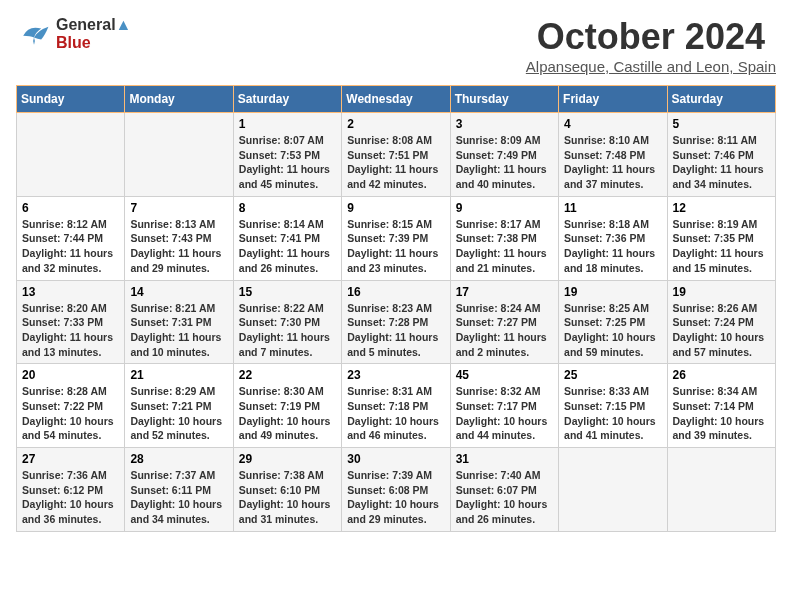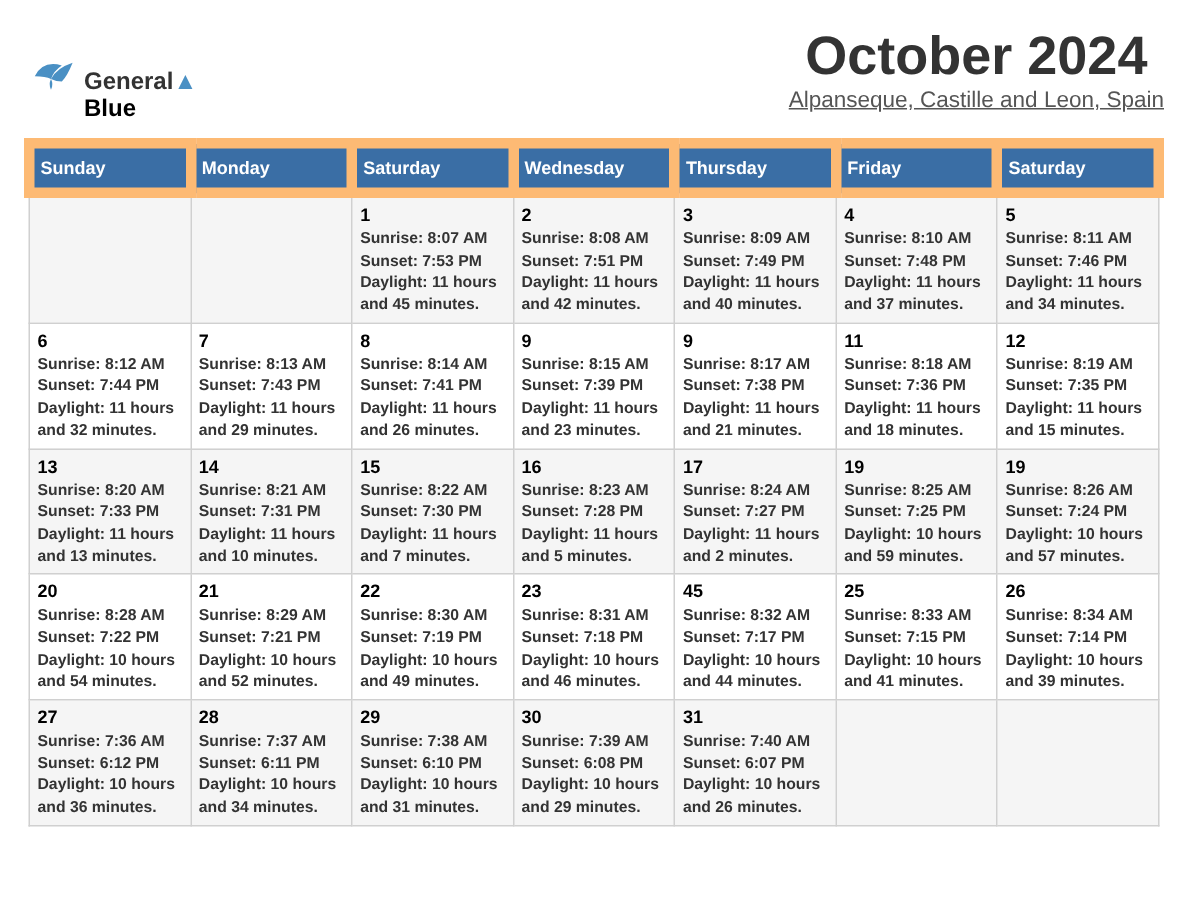--- a/index.html
+++ b/index.html
@@ -45,21 +45,21 @@
     }
     thead tr {
       background-color: #3a6ea5;
     }
     thead th {
       color: #fff;
       padding: 6px 4px;
       text-align: left;
       font-size: 12px;
       font-weight: bold;
-      border: 7px solid #fdba74;
+      border: 1px solid #fdba74;
     }
     tbody tr {
       vertical-align: top;
     }
     tbody tr:nth-child(odd) {
       background-color: #f5f5f5;
     }
     tbody tr:nth-child(even) {
       background-color: #fff;
     }
@@ -86,22 +86,22 @@
 <body>
 
 <div class="header-area">
   <div class="logo">
     <svg class="logo-bird" viewBox="0 0 40 40">
       <path d="M8,22 Q14,10 28,14 Q22,18 20,24 Q16,22 8,22Z" fill="#4a90c4"></path>
       <path d="M20,24 Q24,16 36,12 Q32,22 28,26 Q24,26 20,24Z" fill="#4a90c4"></path>
       <path d="M20,24 Q22,28 20,32 Q18,28 20,24Z" fill="#4a90c4"></path>
     </svg>
     <div>
-      <div style="font-size:16px;font-weight:bold;color:#333;margin-top:30px;">General<span style="color:#4a90c4;">▲</span></div>
-      <div style="font-size:16px;font-weight:bold;color:#000000;">Blue</div>
+      <div style="font-size:16px;font-weight:bold;color:#333;">General<span style="color:#4a90c4;">▲</span></div>
+      <div style="font-size:16px;font-weight:bold;color:#b91c1c;">Blue</div>
     </div>
   </div>
   <div class="title-area">
     <div class="month-title">October 2024</div>
     <div class="location">Alpanseque, Castille and Leon, Spain</div>
   </div>
 </div>
 
 <table>
   <thead>

